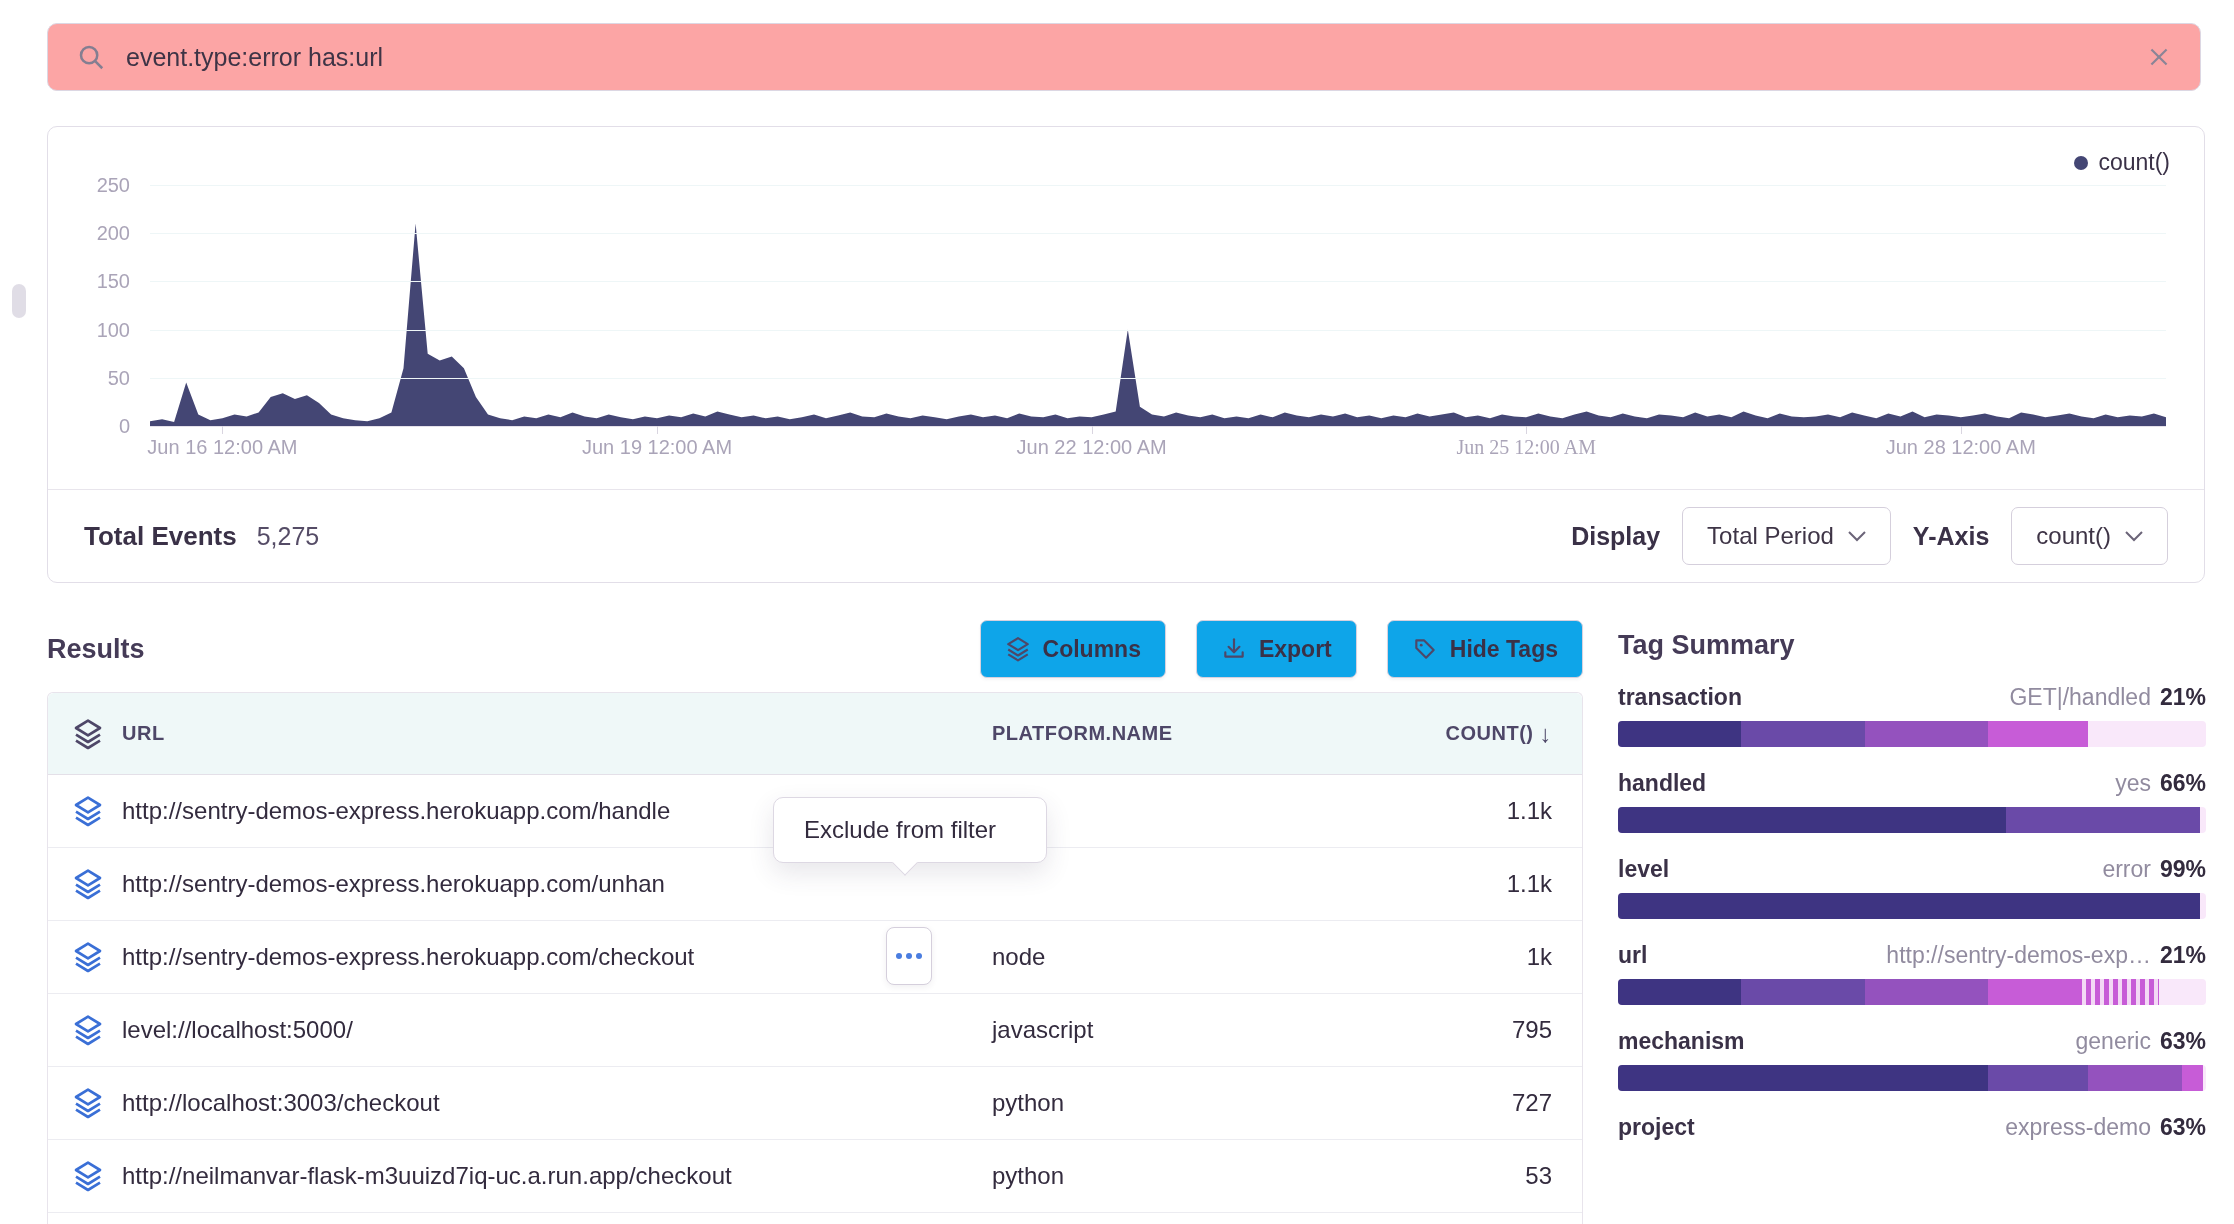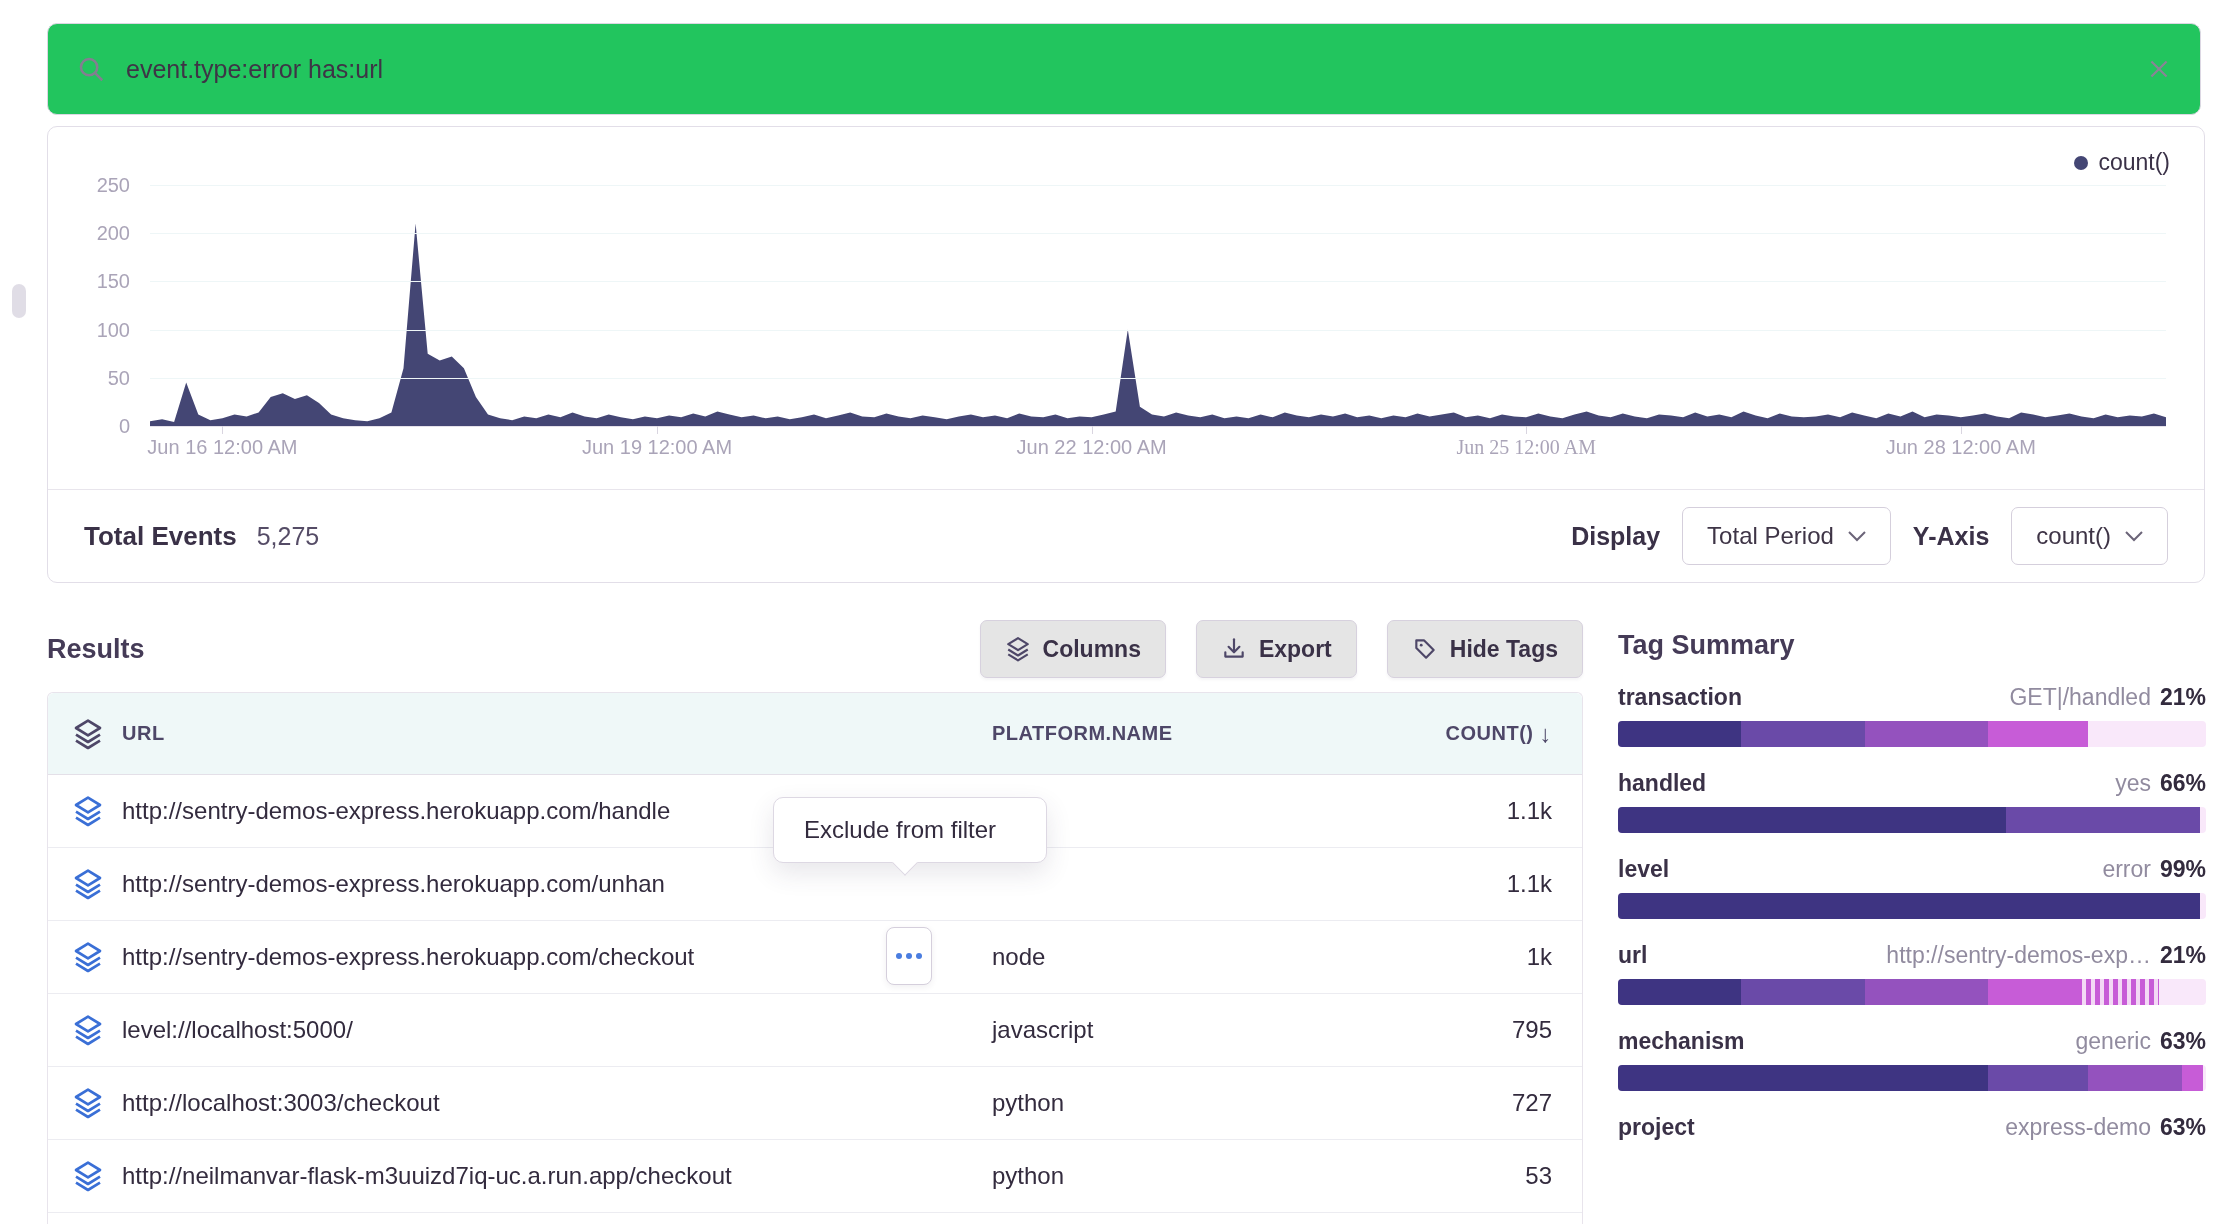--- a/index.html
+++ b/index.html
@@ -1,22 +1,22 @@
 <!DOCTYPE html>
 <html><head>
 <meta charset="utf-8">
 <style>
   * { margin:0; padding:0; box-sizing:border-box; }
   html,body { width:2234px; height:1224px; overflow:hidden; background:#fff;
     font-family:"Liberation Sans", sans-serif; color:#3a3147; }
   .abs { position:absolute; }
 
   
-  .search-bar { left:47px; top:23px; width:2154px; height:92px;
-    border:1.5px solid #dcd7e3; border-radius:10px; background:#22c55e;
+  .search-bar { left:47px; top:23px; width:2154px; height:68px;
+    border:1.5px solid #dcd7e3; border-radius:10px; background:#fca5a5;
     display:flex; align-items:center; padding:0 28px; }
   .search-bar .q { flex:1; font-size:25px; color:#3e3446; margin-left:20px; }
   .icon-btn { background:none; border:none; cursor:pointer; display:flex; align-items:center; }
 
   
   .chart-panel { left:47px; top:126px; width:2158px; height:457px;
     border:1.5px solid #e2dee8; border-radius:10px; background:#fff; }
   .legend { position:absolute; top:22px; right:34px; display:flex; align-items:center; gap:10px;
     font-size:23px; color:#3a3147; }
   .legend .dot { width:14px; height:14px; border-radius:50%; background:#444674; }
@@ -35,21 +35,21 @@
   .footer-right { margin-left:auto; display:flex; align-items:center; gap:22px;justify-content:center; }
   .dd-label { font-weight:bold; font-size:25px; color:#3a3147; }
   .dd-btn { display:flex; align-items:center; gap:14px; height:58px; padding:0 24px;
     border:1.5px solid #d5cfdc; border-radius:7px; background:#fff; font-size:24px; color:#3e3446; cursor:pointer; }
 
   
   .results-row { left:47px; top:620px; width:1536px; height:58px; display:flex; align-items:center; }
   .h2 { font-weight:bold; font-size:27px; color:#453b57; }
   .btn-group { margin-left:auto; display:flex; gap:30px; }
   .btn { display:flex; align-items:center; gap:12px; height:58px; padding:17px 24px;
-    border:1.5px solid #d7d1de; border-radius:7px; background:#e5e5e5;
+    border:1.5px solid #d7d1de; border-radius:7px; background:#0ea5e9;
     font-weight:bold; font-size:23px; color:#3a3147; cursor:pointer;
     box-shadow:0 2px 3px rgba(60,50,80,.05); }
 
   
   .table { left:47px; top:692px; width:1536px; border:1px solid #e8e4ec; border-bottom:none;
     border-radius:6px 6px 0 0; background:#fff; }
   .thead { display:flex; align-items:center; height:82px; background:#eff8f8;
     border-bottom:1px solid #e4e0e8; border-radius:6px 6px 0 0;
     font-weight:bold; font-size:20px; color:#4e4768; letter-spacing:.5px; }
   .trow { display:flex; align-items:center; height:73px; border-bottom:1px solid #ececf1;

